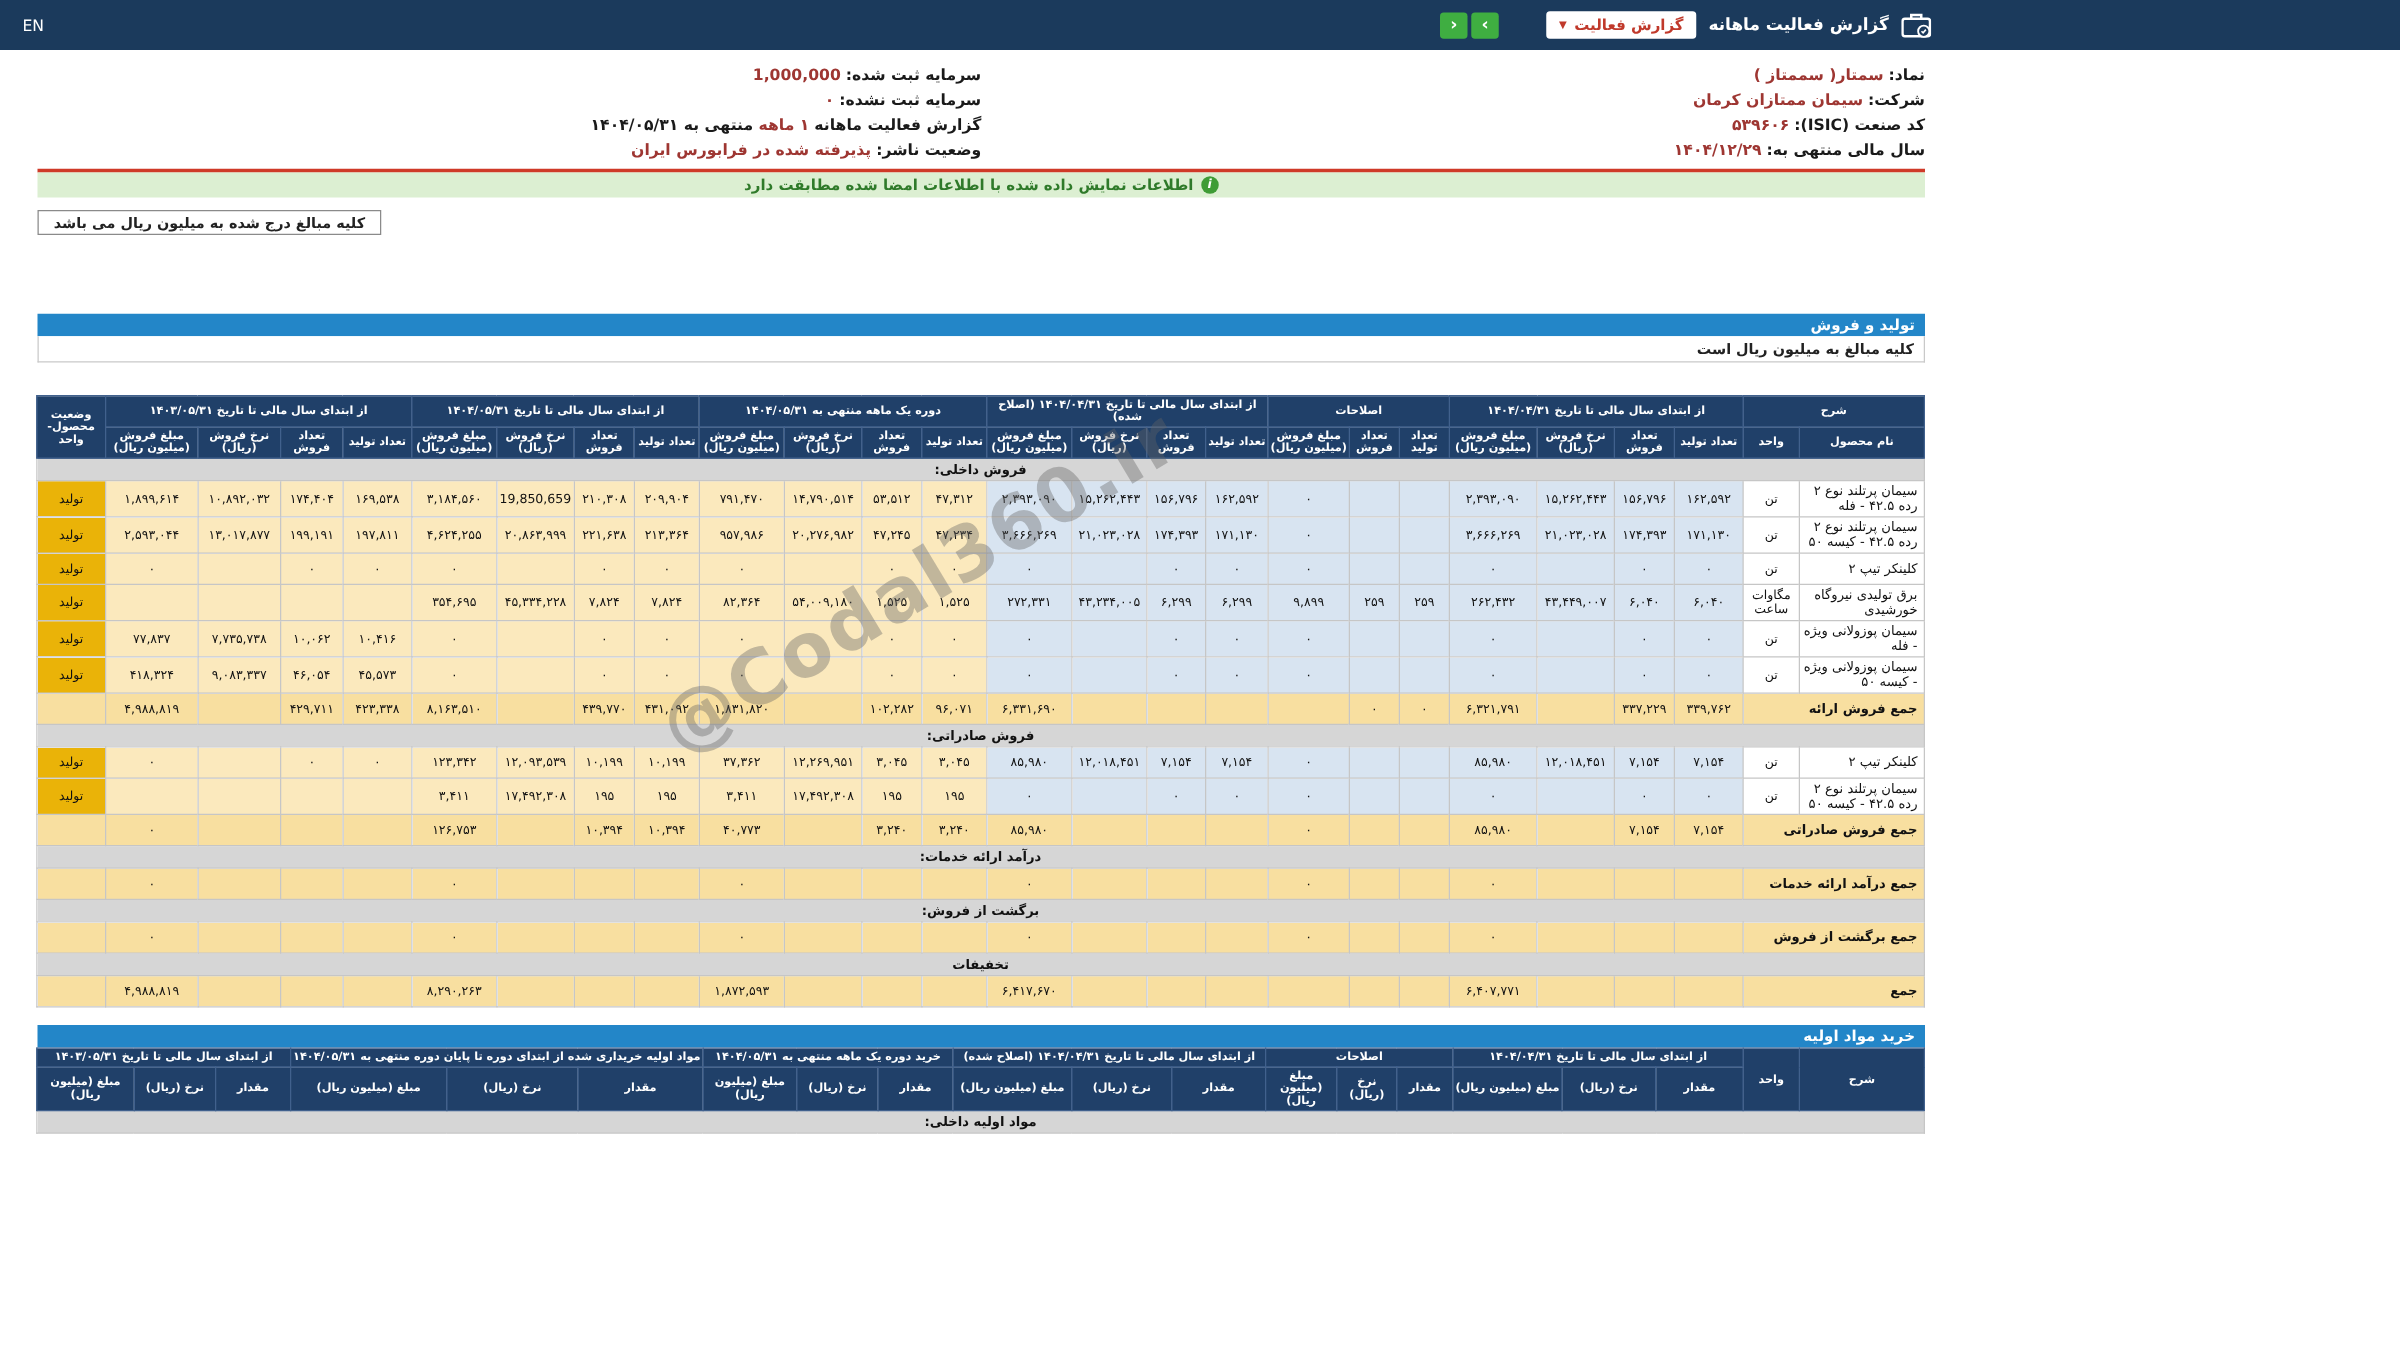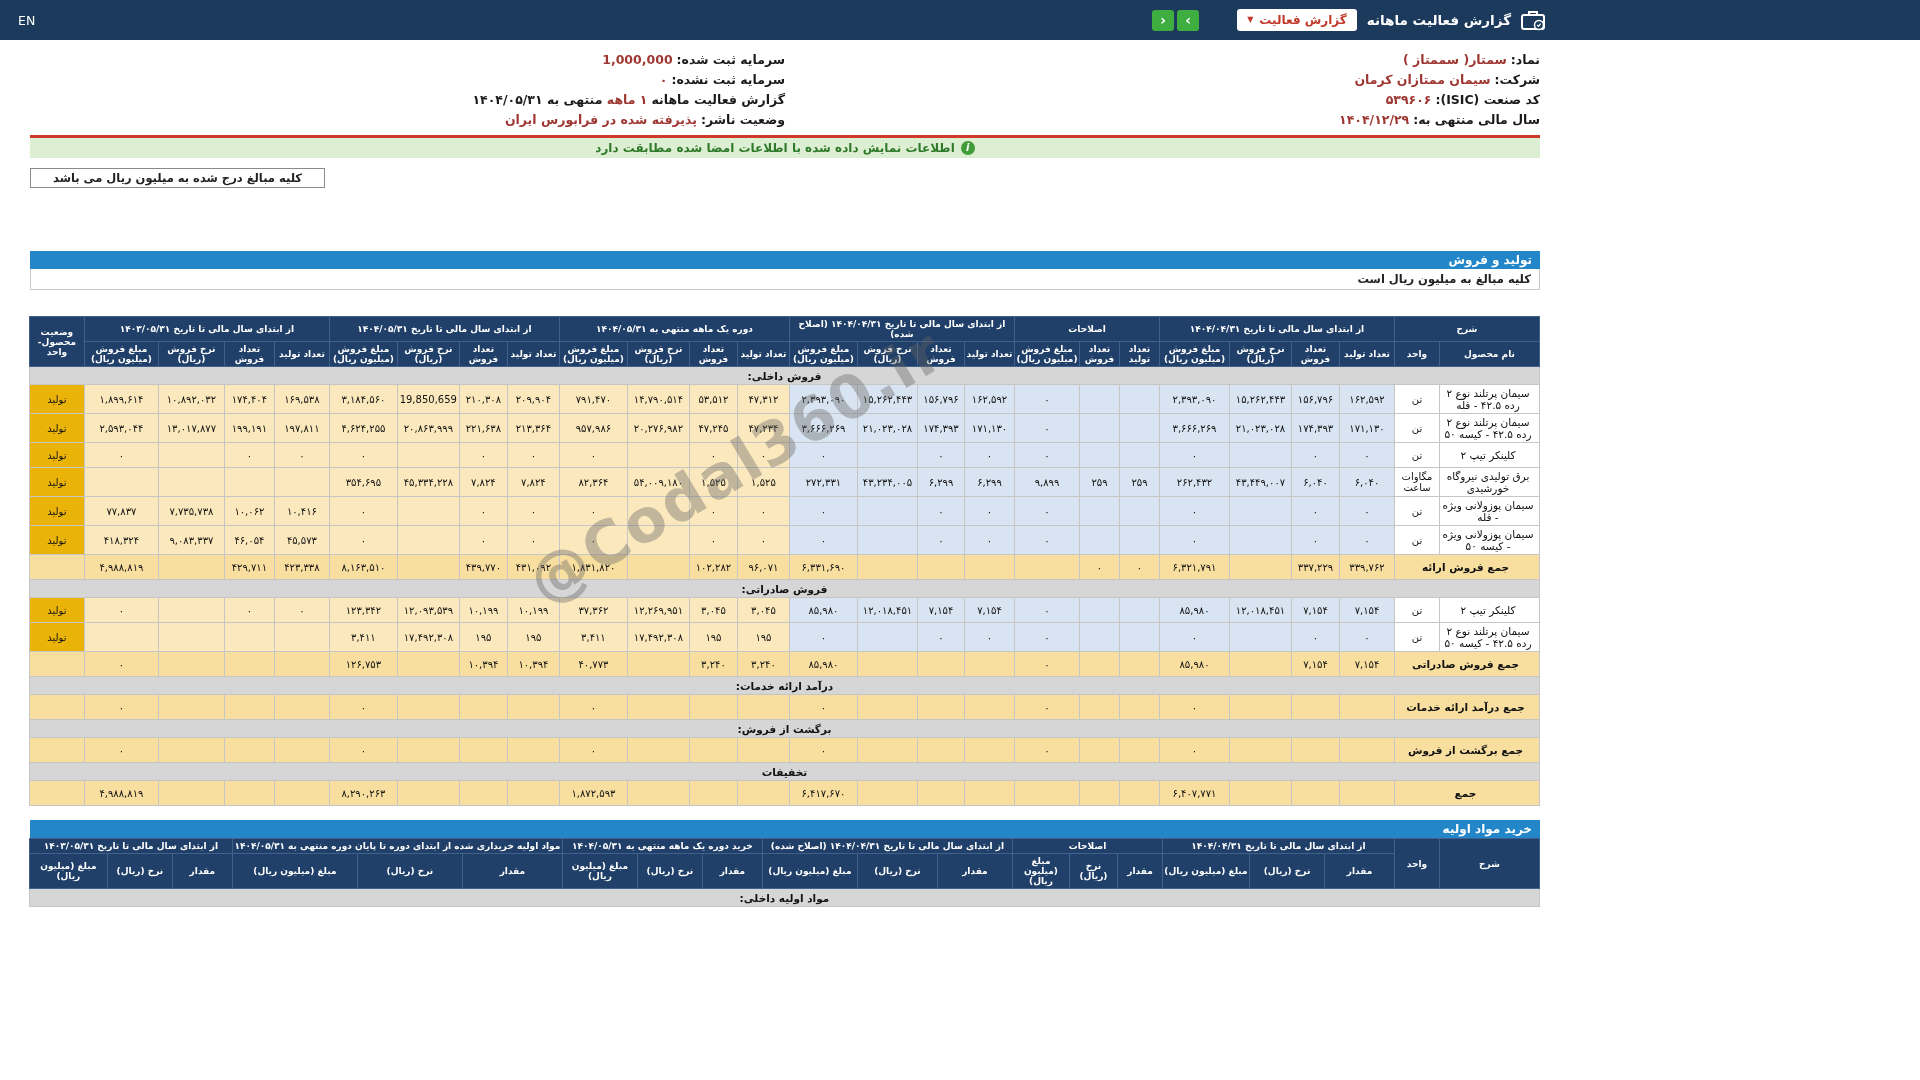--- a/index.html
+++ b/index.html
@@ -20,33 +20,33 @@
   .info-section{display:flex;padding:10px 0 5px;border-bottom:3px solid #cf3a28}
   .info-col{width:50%}
   .info-row{font-size:12.5px;line-height:1.6;color:#1a1a1a}
   .info-row .lbl{font-weight:bold;color:#1a1a1a}
   .info-row .val{color:var(--maroon,#9e3632);font-weight:bold}
   .info-row .tail{color:#1a1a1a;font-weight:bold}
 
   .signed-bar{background:#dcefd2;color:#2f7a2a;font-size:12px;font-weight:bold;text-align:center;padding:3px 0;display:flex;align-items:center;justify-content:center;gap:6px}
   .info-icon{display:inline-block;width:14px;height:14px;border-radius:50%;background:#3f9c36;color:#fff;font-size:10px;font-weight:bold;line-height:14px;text-align:center;font-style:italic;flex:0 0 auto}
   .amounts-note-wrap{text-align:left;margin-top:9px}
-  .amounts-note{display:inline-block;border:1px solid #8a8a8a;padding:2px 22px;font-size:11.5px;color:#222;font-weight:bold}
+  .amounts-note{display:inline-block;border:1px solid #8a8a8a;padding:2px 12px;font-size:11.5px;color:#222;font-weight:bold}
 
   .section{position:relative}
   #sales-section{margin-top:63px}
   #purchase-section{margin-top:14px}
   .section-bar{background:var(--section-bar,#2386c8);color:#fff;font-size:12px;font-weight:bold;padding:2px 8px}
   .section-note{border:1px solid #c9c9c9;border-top:none;background:#fff;font-size:11.5px;font-weight:bold;padding:3px 8px;color:#222}
 
   table{width:100%;border-collapse:collapse;table-layout:fixed}
   #sales-table{margin-top:26px}
   th{background:var(--header-bg,#204069);color:#fff;font-size:9px;font-weight:bold;border:1px solid #41618d;padding:2px 1px;text-align:center;vertical-align:middle}
   td{border:1px solid #c6c6c6;font-size:10px;padding:2px;text-align:center;white-space:nowrap;overflow:hidden;color:#111;height:25px;background:#fff}
-  td.name{padding-right:5px;font-size:10.5px;white-space:normal}
+  td.name{text-align:right;padding-right:5px;font-size:10.5px;white-space:normal}
   td.unit{font-size:10px;white-space:normal}
   td.status{background:#eab308}
   .c-blue{background:var(--cell-blue,#d8e4f1)}
   .c-cream{background:var(--cell-cream,#fbe9bd)}
   .row-total td{background:var(--total-row,#f8dfa0)}
   .row-total td.name{font-weight:bold}
   .row-section td{background:var(--section-row,#d6d6d6);text-align:center;font-weight:bold;font-size:10.5px;height:18px;padding:1px 5px}
 
   .watermark{position:absolute;left:470px;top:180px;transform:rotate(-31deg);font-size:60px;color:rgba(100,100,100,.38);direction:ltr;pointer-events:none;font-weight:bold;letter-spacing:2px;z-index:5}
 </style>

